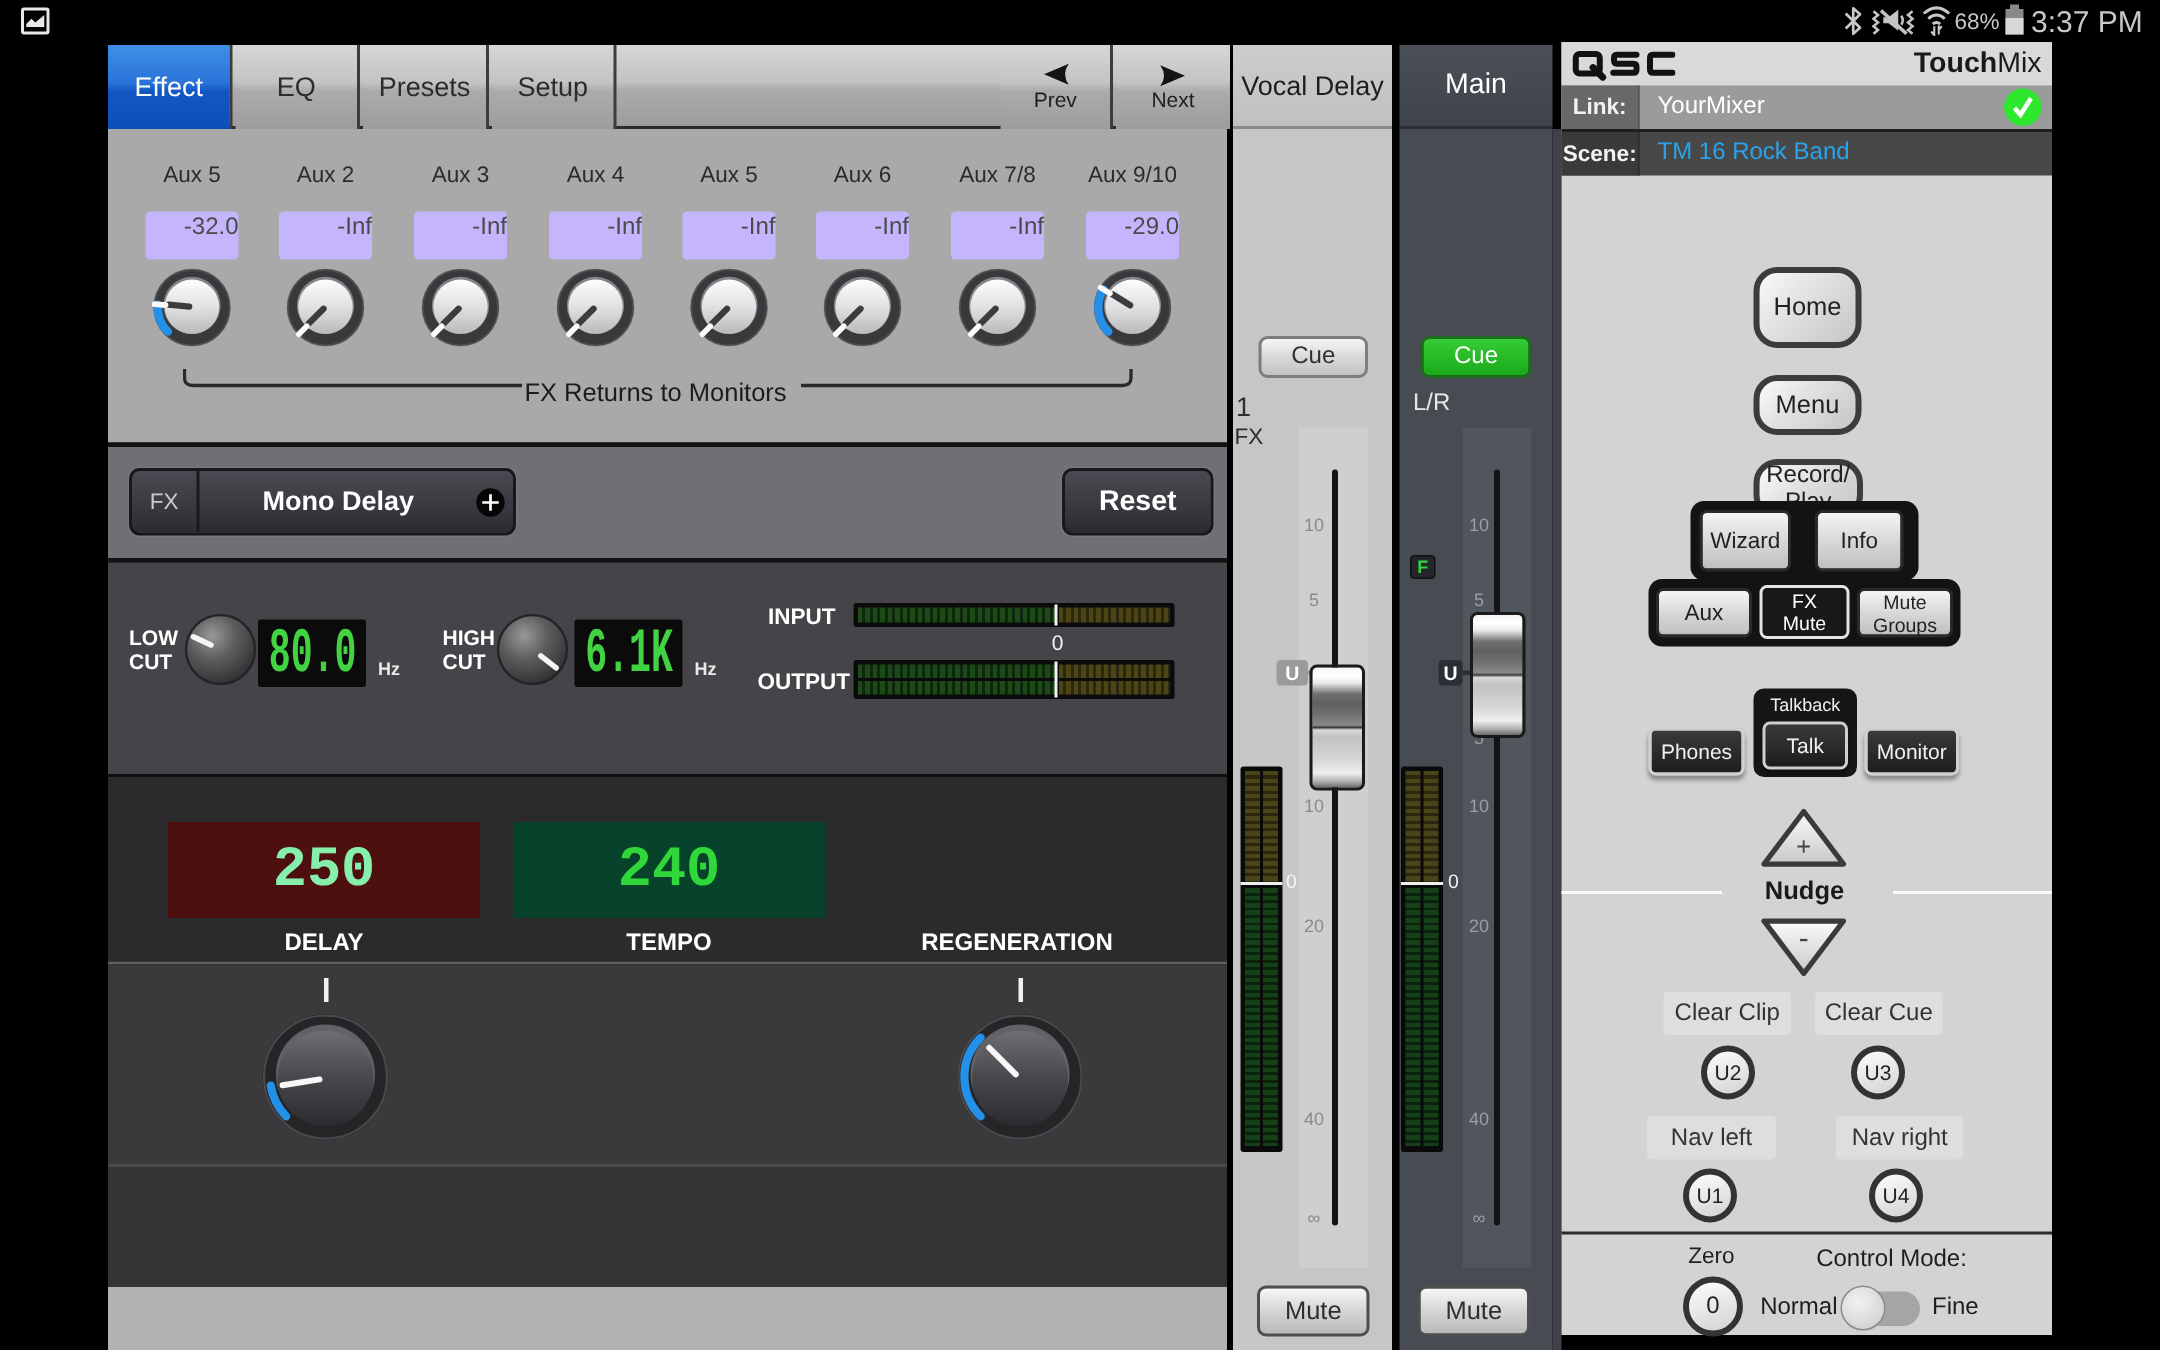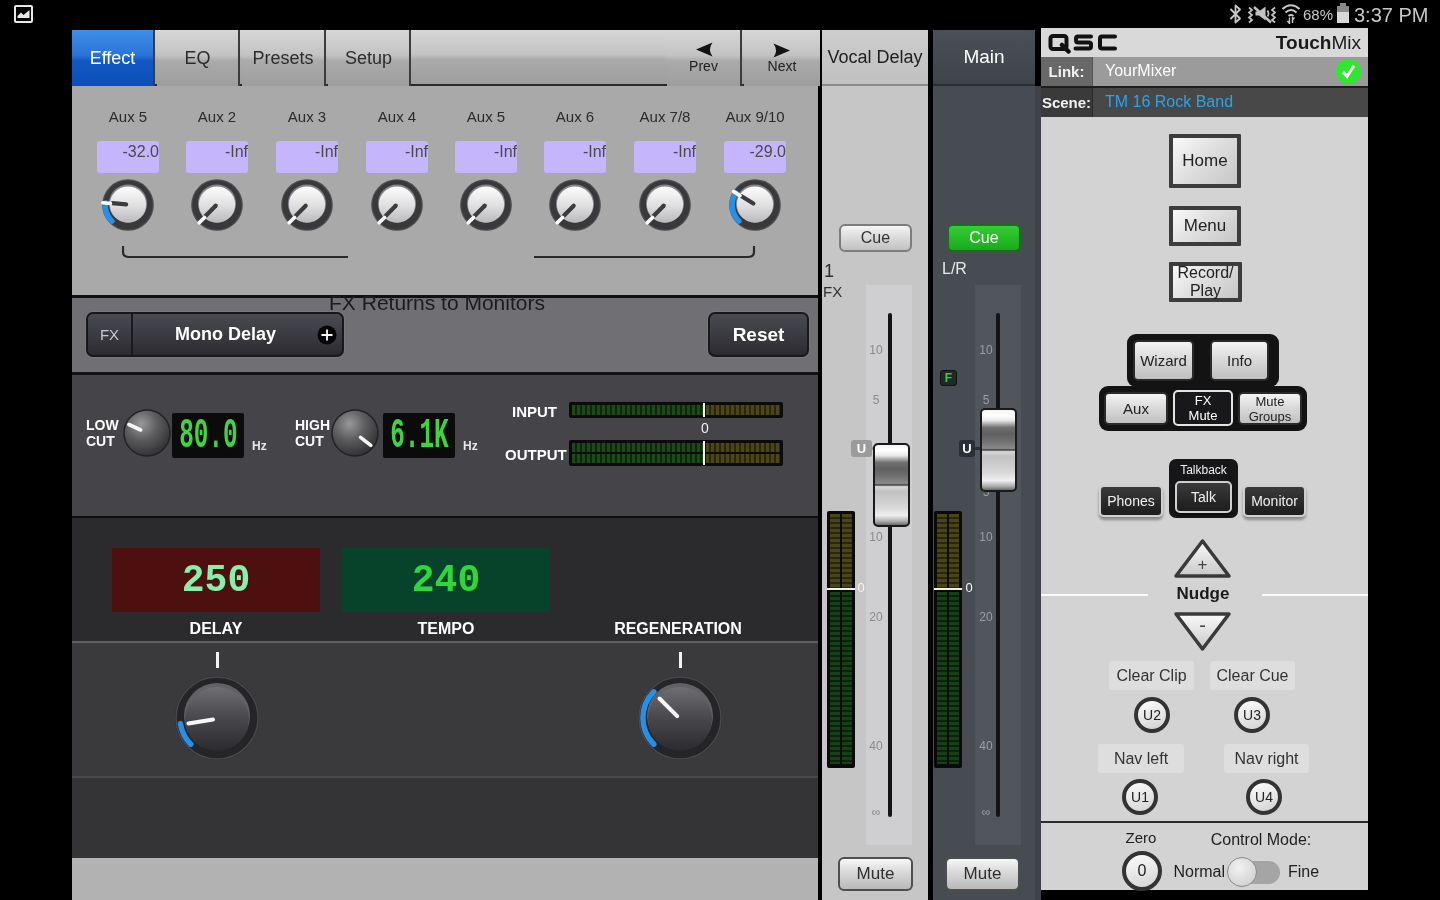--- a/index.html
+++ b/index.html
@@ -58,22 +58,22 @@
 .lrhead{left:933px;top:30px;width:102px;height:56px;background:linear-gradient(to bottom,#4b4f57,#3f434a);
   border-bottom:2px solid #2a2d32;color:#fff;font-size:19px;display:flex;align-items:center;justify-content:center;}
 .btn-light{background:linear-gradient(to bottom,#f5f5f5,#d9d9d9 50%,#c2c2c2);
   border:2px solid #7d7d7d;border-radius:6px;color:#333;display:flex;align-items:center;justify-content:center;}
 .mutebtn{background:linear-gradient(to bottom,#f7f7f7,#d5d5d5 50%,#b9b9b9);
   border:2px solid #4e4e4e;border-radius:6px;color:#2e2e2e;font-size:17px;
   display:flex;align-items:center;justify-content:center;}
 
 .panel{left:1041px;top:28px;width:327px;height:862px;background:#d3d3d3;}
 .pbtn{background:linear-gradient(135deg,#fafafa,#e2e2e2 40%,#c6c6c6);
-  border:4px solid #3c3c3c;border-radius:1px;color:#222;font-size:17px;
-  display:flex;align-items:center;justify-content:center;text-align:center;line-height:18px;}
+  border:4px solid #3c3c3c;border-radius:16px;color:#222;font-size:17px;
+  display:flex;align-items:center;justify-content:center;text-align:center;line-height:18px;margin-top:44px;}
 .dkbtn{background:linear-gradient(to bottom,#3a3a3a,#1d1d1d);border:2px solid #cfcfcf;
   border-radius:5px;color:#f0f0f0;font-size:14px;display:flex;align-items:center;justify-content:center;
   box-shadow:0 3px 3px rgba(0,0,0,0.35);}
 .ltbtn{background:linear-gradient(to bottom,#f4f4f4,#d8d8d8 50%,#c0c0c0);
   border:2px solid #2a2a2a;border-radius:5px;color:#222;font-size:15px;
   display:flex;align-items:center;justify-content:center;text-align:center;line-height:15px;}
 .flatbtn{background:#dedede;border-radius:3px;color:#333;font-size:16px;
   display:flex;align-items:center;justify-content:center;}
 .ucirc{width:36px;height:36px;border-radius:50%;border:4px solid #333;
   background:linear-gradient(160deg,#fdfdfd,#d2d2d2);color:#222;font-size:14px;
@@ -247,21 +247,21 @@
           <circle cx="29" cy="29" r="27" fill="none" stroke="#59595c" stroke-width="1.5" opacity="0.6"></circle>
           <path d="M11.7 46.3 A24.5 24.5 0 0 1 8.2 16.0" fill="none" stroke="#2590e8" stroke-width="6" stroke-linecap="round"></path>
           <circle cx="29" cy="27.5" r="20.5" fill="#83838a"></circle>
           <circle cx="29" cy="28.5" r="19.5" fill="url(#kg)"></circle>
           <line x1="27.3" y1="27.4" x2="14.6" y2="19.5" stroke="#3c3c3e" stroke-width="4.5" stroke-linecap="round"></line>
           <line x1="12.9" y1="18.9" x2="6.1" y2="14.7" stroke="#fafafa" stroke-width="4" stroke-linecap="round"></line>
         </svg></div>
       <svg class="abs" style="left:122px;top:246px;" width="636" height="14" viewBox="0 0 636 14">
         <path d="M1 0 V6 Q1 11 7 11 H226 M412 11 H626 Q632 11 632 6 V0" fill="none" stroke="#2a2a2a" stroke-width="2.2"></path>
       </svg>
-      <div class="abs" style="left:307px;top:252px;width:260px;text-align:center;font-size:21px;color:#1c1c1c;margin-top:39px;">FX Returns to Monitors</div>
+      <div class="abs" style="left:307px;top:252px;width:260px;text-align:center;font-size:17px;color:#1c1c1c;">FX Returns to Monitors</div>
     </div>
 
 <div class="abs combo" style="left:86px;width:258px;">
   <div class="lab" style="width:45px;">FX</div>
   <div class="val" style="left:45px;width:185px;">Mono Delay</div>
   <svg class="abs" style="left:229px;top:11px;" width="20" height="20" viewBox="0 0 20 20">
     <circle cx="10" cy="10" r="9.5" fill="#060606"></circle>
     <path d="M10 4.5 V15.5 M4.5 10 H15.5" stroke="#fff" stroke-width="1.8"></path>
   </svg>
 </div>

